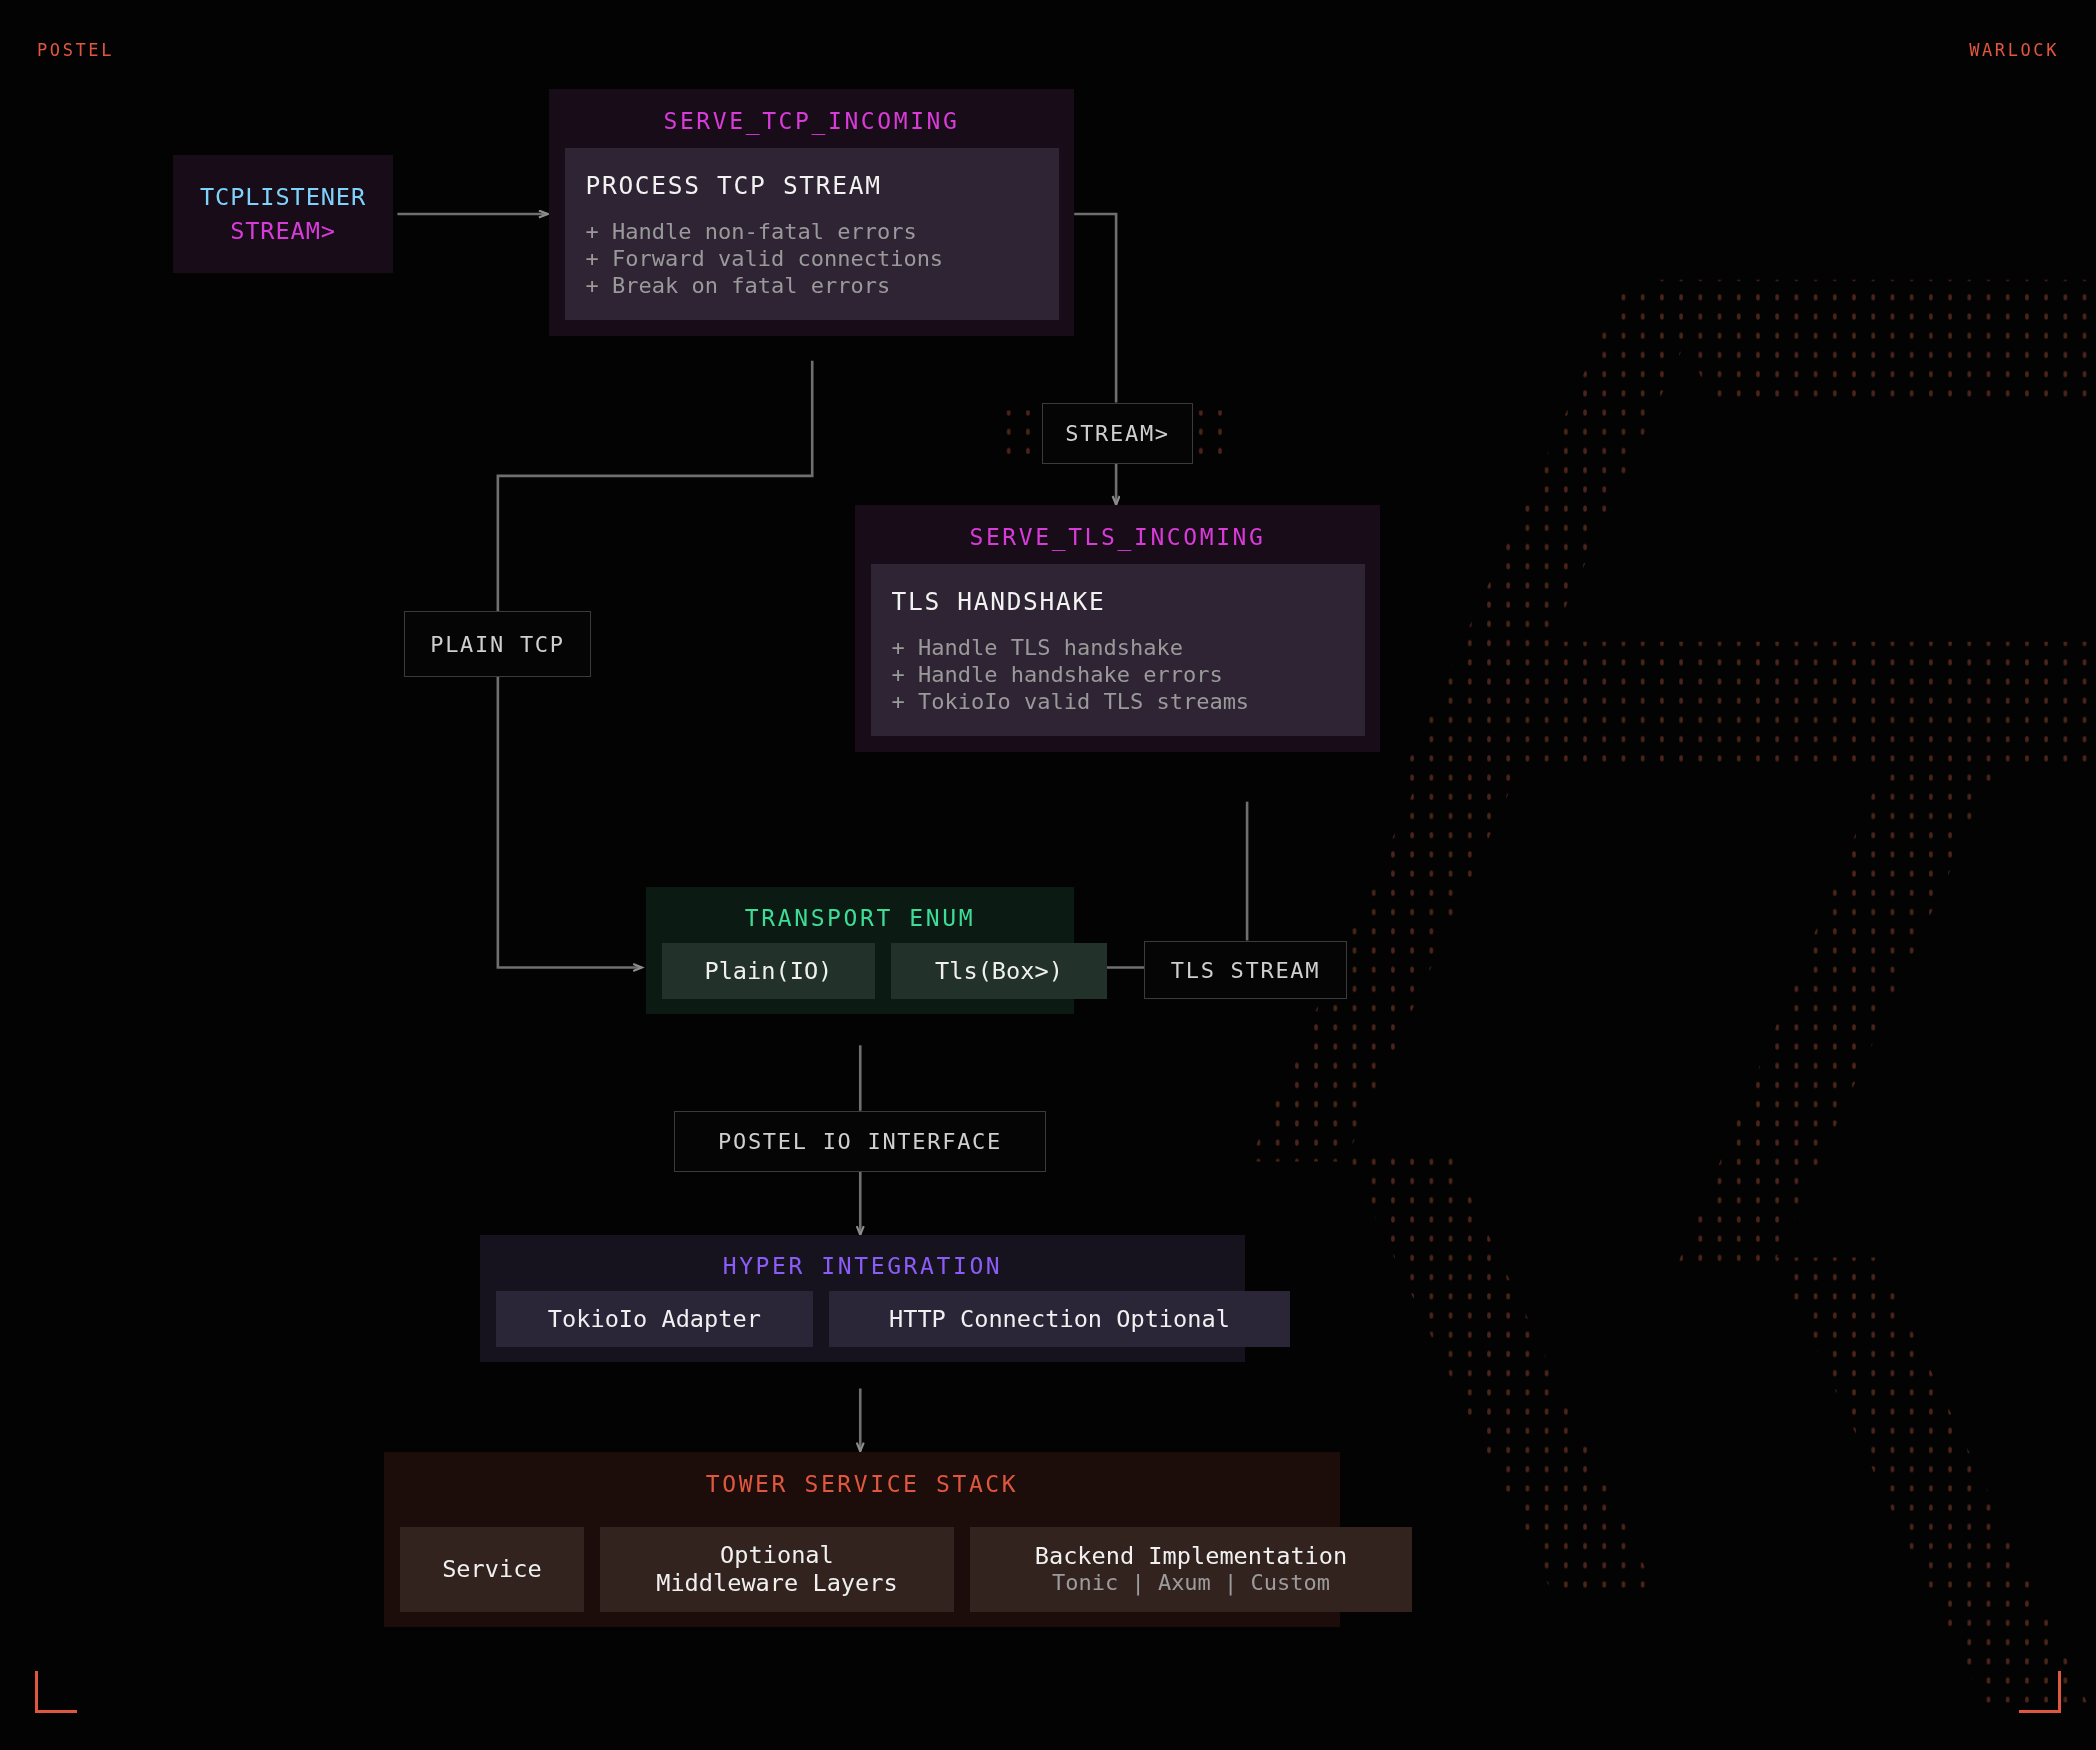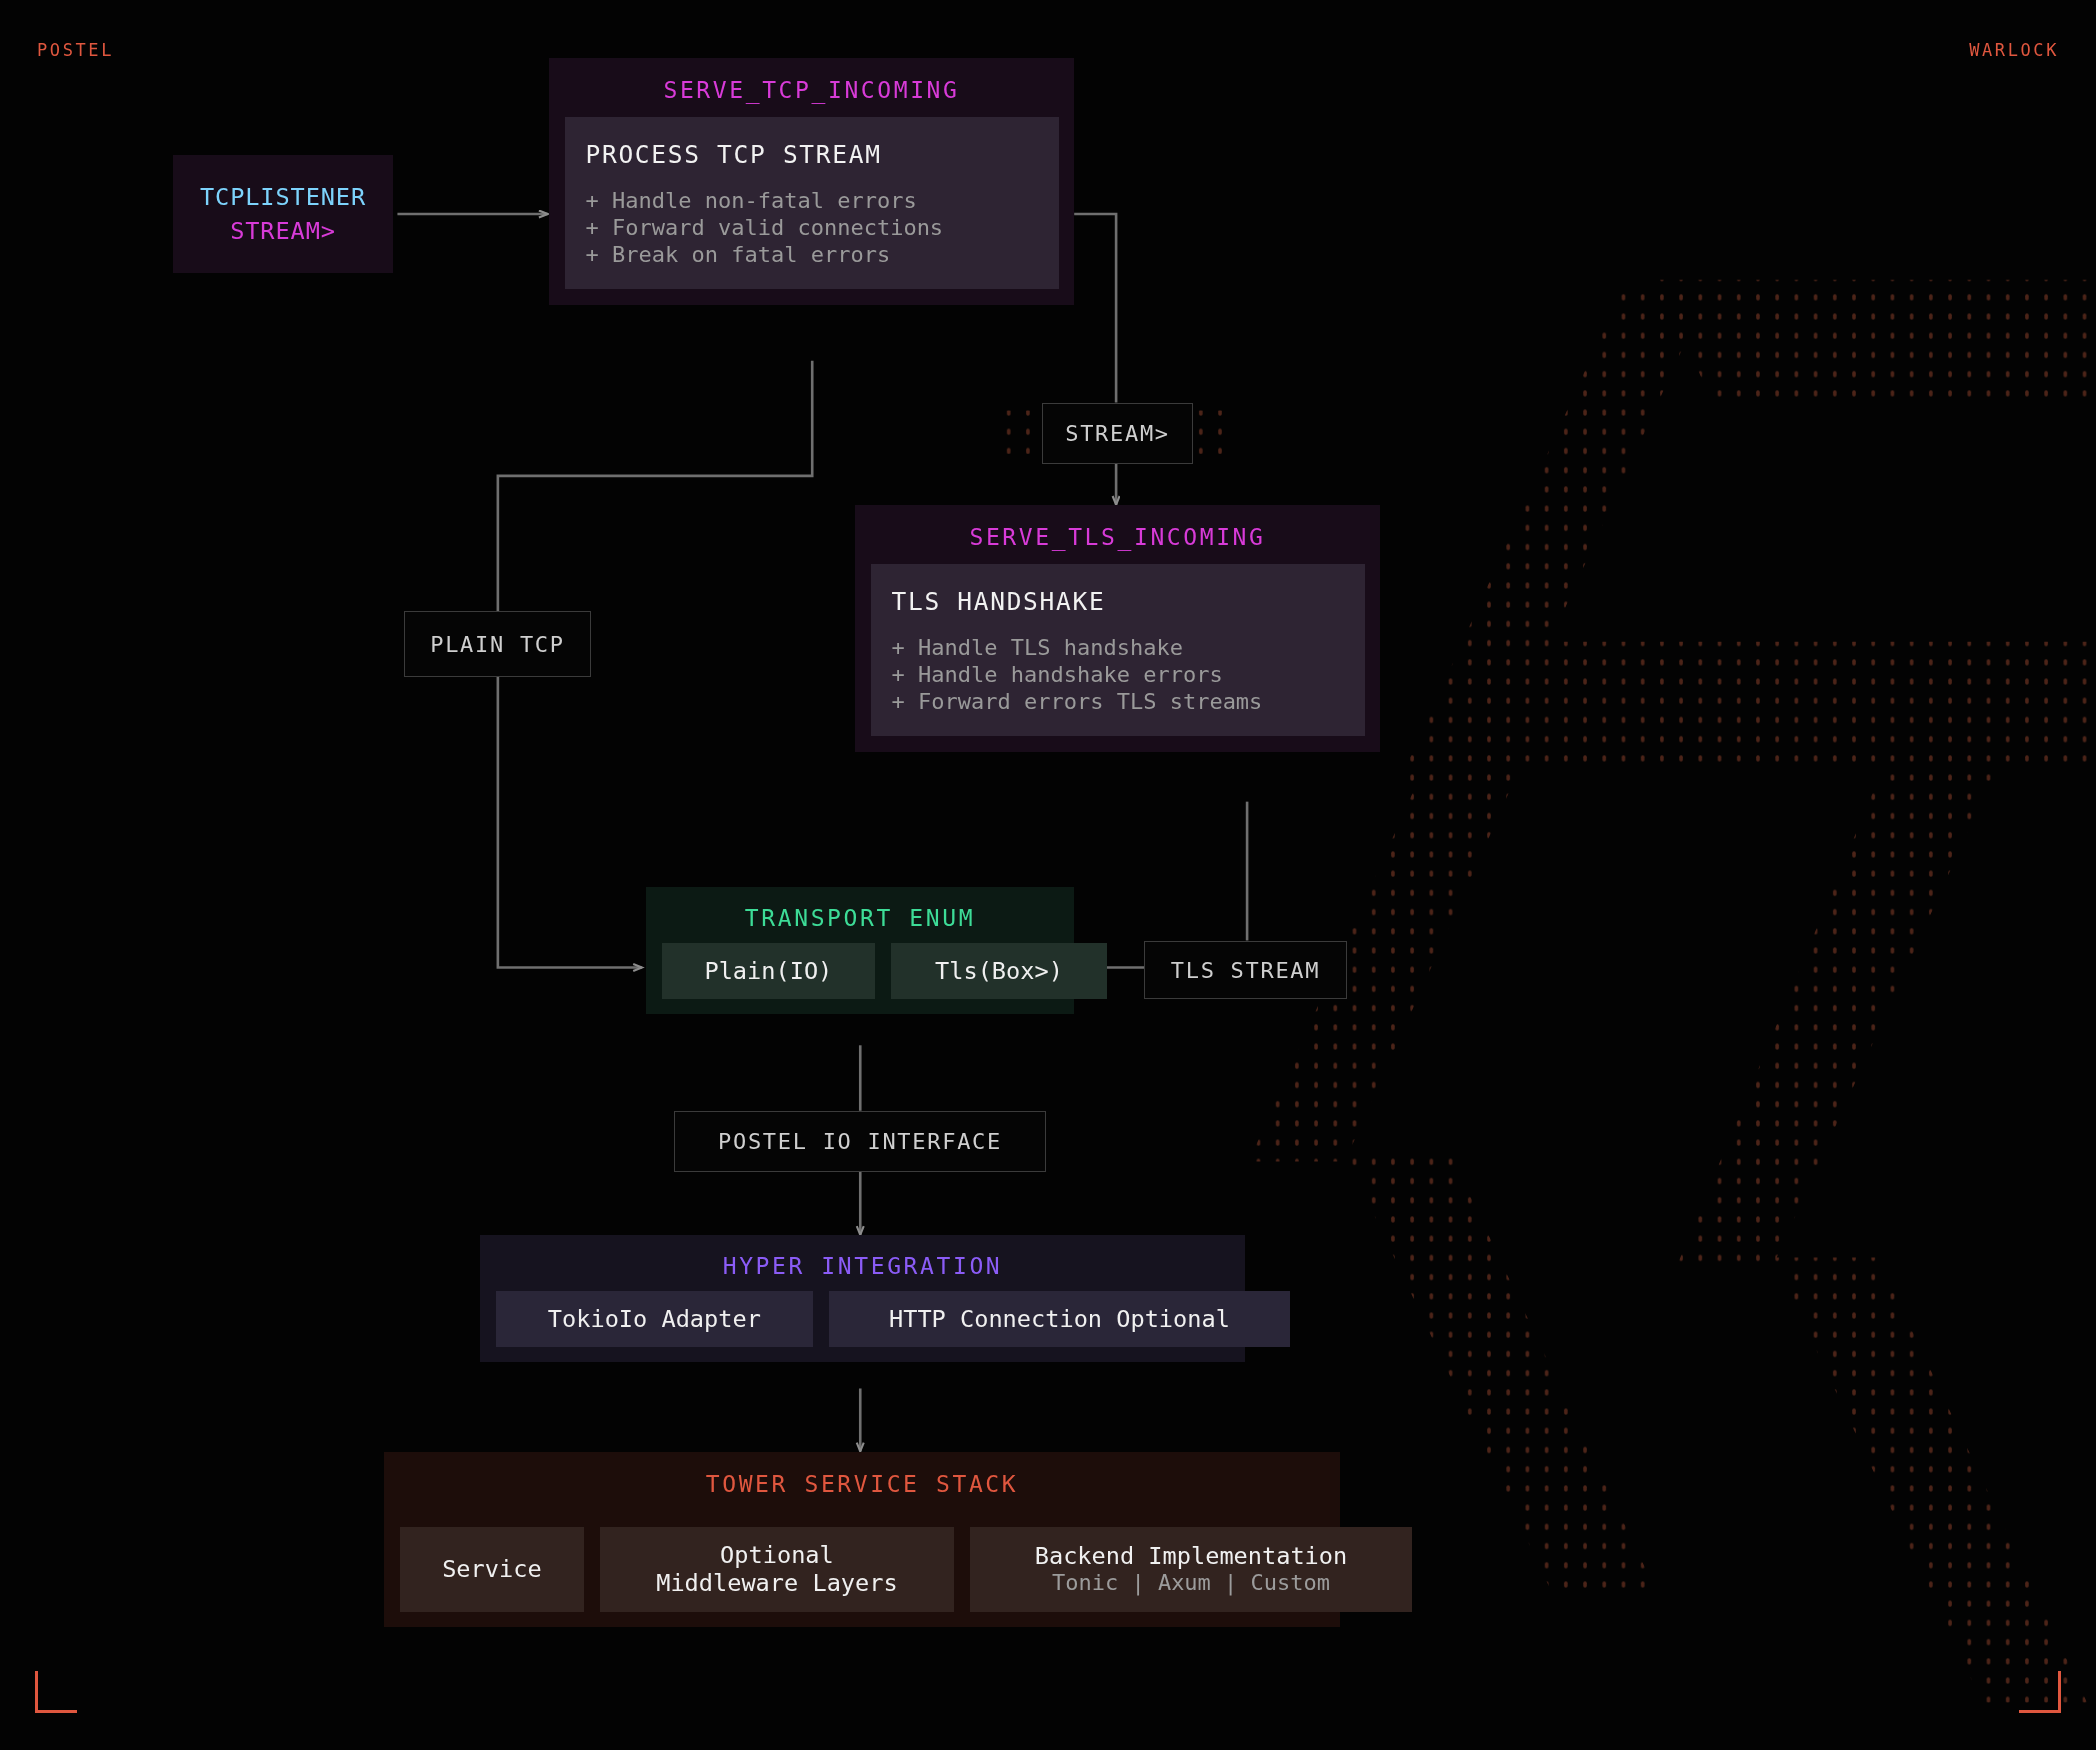--- a/index.html
+++ b/index.html
@@ -132,21 +132,21 @@
     <path d="M985,1590 L985,1662" marker-end="url(#ah)"></path>
   </g>
 </svg>
 
 <div class="node" style="left:173px;top:155px;width:220px;height:118px;background:#180c19;
             display:flex;flex-direction:column;align-items:center;justify-content:center;gap:5.2px;">
   <div style="color:#7dd3fc;font-size:23.6px;letter-spacing:0.9px;">TCPLISTENER</div>
   <div style="color:#d83bd8;font-size:23.6px;letter-spacing:0.9px;">STREAM&gt;</div>
 </div>
 
-<div class="node panel p-purple" style="left:549px;top:58px;width:525px;">
+<div class="node panel p-purple" style="left:549px;top:89px;width:525px;">
   <div class="panel-title">SERVE_TCP_INCOMING</div>
   <div class="panel-body">
     <div class="body-head">PROCESS TCP STREAM</div>
     <div class="body-line">+ Handle non-fatal errors</div>
     <div class="body-line">+ Forward valid connections</div>
     <div class="body-line">+ Break on fatal errors</div>
   </div>
 </div>
 
 <div class="node wirebox" style="left:1042px;top:403px;width:151px;height:61px;">
@@ -156,21 +156,21 @@
 <div class="node wirebox" style="left:404px;top:611px;width:187px;height:66px;">
   <span>PLAIN TCP</span>
 </div>
 
 <div class="node panel p-purple" style="left:855px;top:505px;width:525px;">
   <div class="panel-title">SERVE_TLS_INCOMING</div>
   <div class="panel-body">
     <div class="body-head">TLS HANDSHAKE</div>
     <div class="body-line">+ Handle TLS handshake</div>
     <div class="body-line">+ Handle handshake errors</div>
-    <div class="body-line">+ Forward errors TLS streams</div>
+    <div class="body-line">+ TokioIo valid TLS streams</div>
   </div>
 </div>
 
 <div class="node wirebox" style="left:1144px;top:941px;width:203px;height:58px;">
   <span>TLS STREAM</span>
 </div>
 
 <div class="node panel p-green" style="left:646px;top:887px;width:428px;">
   <div class="panel-title">TRANSPORT ENUM</div>
   <div class="chip-row">

